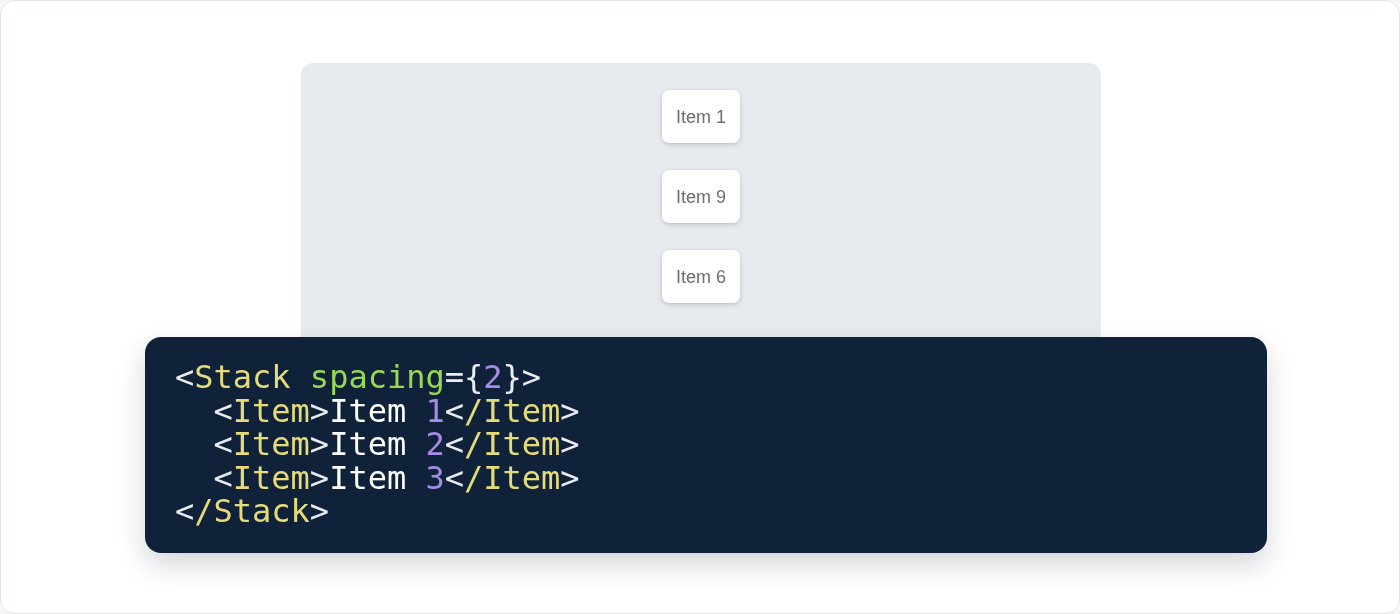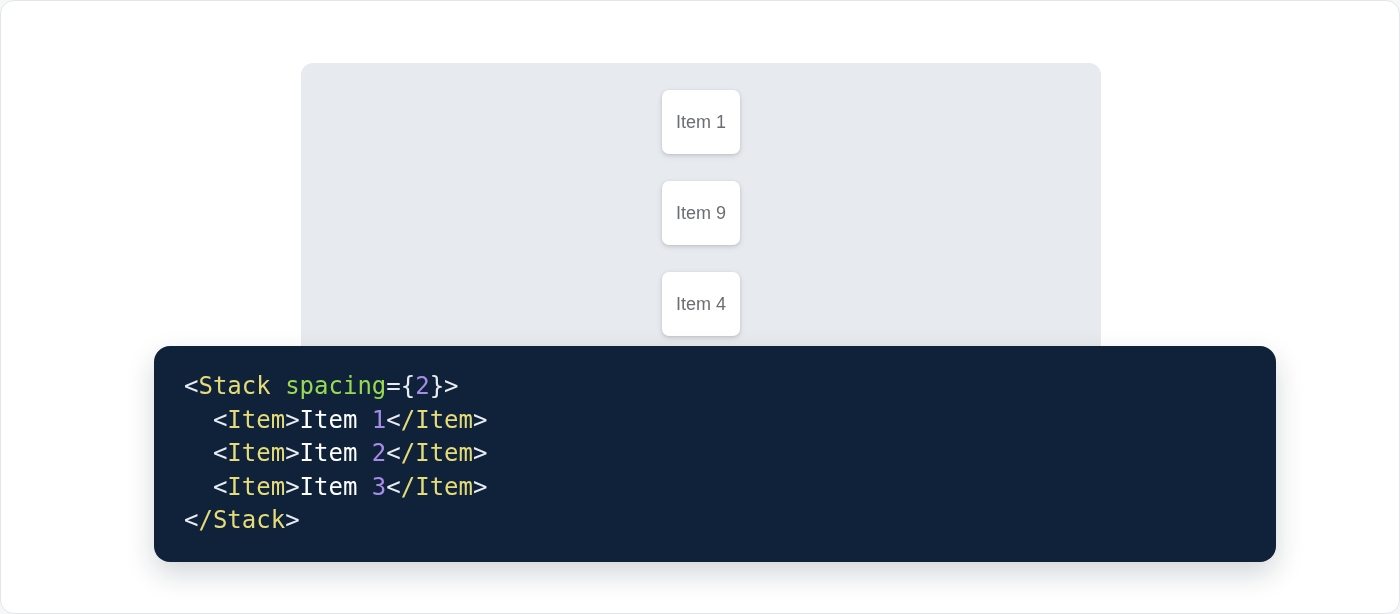--- a/index.html
+++ b/index.html
@@ -37,59 +37,59 @@
   }
   .stack {
     display: flex;
     flex-direction: column;
     align-items: center;
     gap: 27px;
     padding-top: 27px;
   }
   .item-card {
     width: 78px;
-    height: 64px;
+    height: 53px;
     background: var(--card-bg);
     border-radius: 7px;
     box-shadow: 0 1px 3px rgba(30, 40, 60, 0.14), 0 2px 6px rgba(30, 40, 60, 0.10);
     display: flex;
     align-items: center;
     justify-content: center;
     color: var(--card-text);
     font-size: 18px;
     line-height: 1;
     white-space: nowrap;
   }
   .code-block {
     position: absolute;
     left: 140px;
     top: 332px;
     width: 1122px;
     height: 216px;
-    margin: 13px;
+    margin: 4px;
     background: var(--code-bg);
     border-radius: 16px;
     padding: 24px 30px;
     box-shadow: 0 12px 28px rgba(10, 25, 45, 0.18);
     font-family: "DejaVu Sans Mono", monospace;
-    font-size: 24px;
+    font-size: 32px;
     line-height: 33.6px;
     white-space: pre;
     overflow: hidden;
   }
   .code-line { height: 33.6px; }
 </style>
 </head>
 <body>
 
 <div class="page">
 
   <div class="demo-panel">
     <div class="stack">
       <div class="item-card">Item 1</div>
       <div class="item-card">Item 9</div>
-      <div class="item-card">Item 4</div>
+      <div class="item-card">Item 6</div>
     </div>
   </div>
 
   <pre class="code-block"><code><div class="code-line"><span style="color: rgb(233, 237, 242);">&lt;</span><span style="color: rgb(229, 219, 121);">Stack</span><span style="color: rgb(255, 255, 255);"> </span><span style="color: rgb(153, 217, 82);">spacing</span><span style="color: rgb(233, 237, 242);">=</span><span style="color: rgb(233, 237, 242);">{</span><span style="color: rgb(167, 139, 232);">2</span><span style="color: rgb(233, 237, 242);">}&gt;</span></div><div class="code-line"><span style="color: rgb(255, 255, 255);">  </span><span style="color: rgb(233, 237, 242);">&lt;</span><span style="color: rgb(229, 219, 121);">Item</span><span style="color: rgb(233, 237, 242);">&gt;</span><span style="color: rgb(255, 255, 255);">Item </span><span style="color: rgb(167, 139, 232);">1</span><span style="color: rgb(233, 237, 242);">&lt;</span><span style="color: rgb(229, 219, 121);">/Item</span><span style="color: rgb(233, 237, 242);">&gt;</span></div><div class="code-line"><span style="color: rgb(255, 255, 255);">  </span><span style="color: rgb(233, 237, 242);">&lt;</span><span style="color: rgb(229, 219, 121);">Item</span><span style="color: rgb(233, 237, 242);">&gt;</span><span style="color: rgb(255, 255, 255);">Item </span><span style="color: rgb(167, 139, 232);">2</span><span style="color: rgb(233, 237, 242);">&lt;</span><span style="color: rgb(229, 219, 121);">/Item</span><span style="color: rgb(233, 237, 242);">&gt;</span></div><div class="code-line"><span style="color: rgb(255, 255, 255);">  </span><span style="color: rgb(233, 237, 242);">&lt;</span><span style="color: rgb(229, 219, 121);">Item</span><span style="color: rgb(233, 237, 242);">&gt;</span><span style="color: rgb(255, 255, 255);">Item </span><span style="color: rgb(167, 139, 232);">3</span><span style="color: rgb(233, 237, 242);">&lt;</span><span style="color: rgb(229, 219, 121);">/Item</span><span style="color: rgb(233, 237, 242);">&gt;</span></div><div class="code-line"><span style="color: rgb(233, 237, 242);">&lt;</span><span style="color: rgb(229, 219, 121);">/Stack</span><span style="color: rgb(233, 237, 242);">&gt;</span></div></code></pre>
 
 </div>
 
 </body></html>

